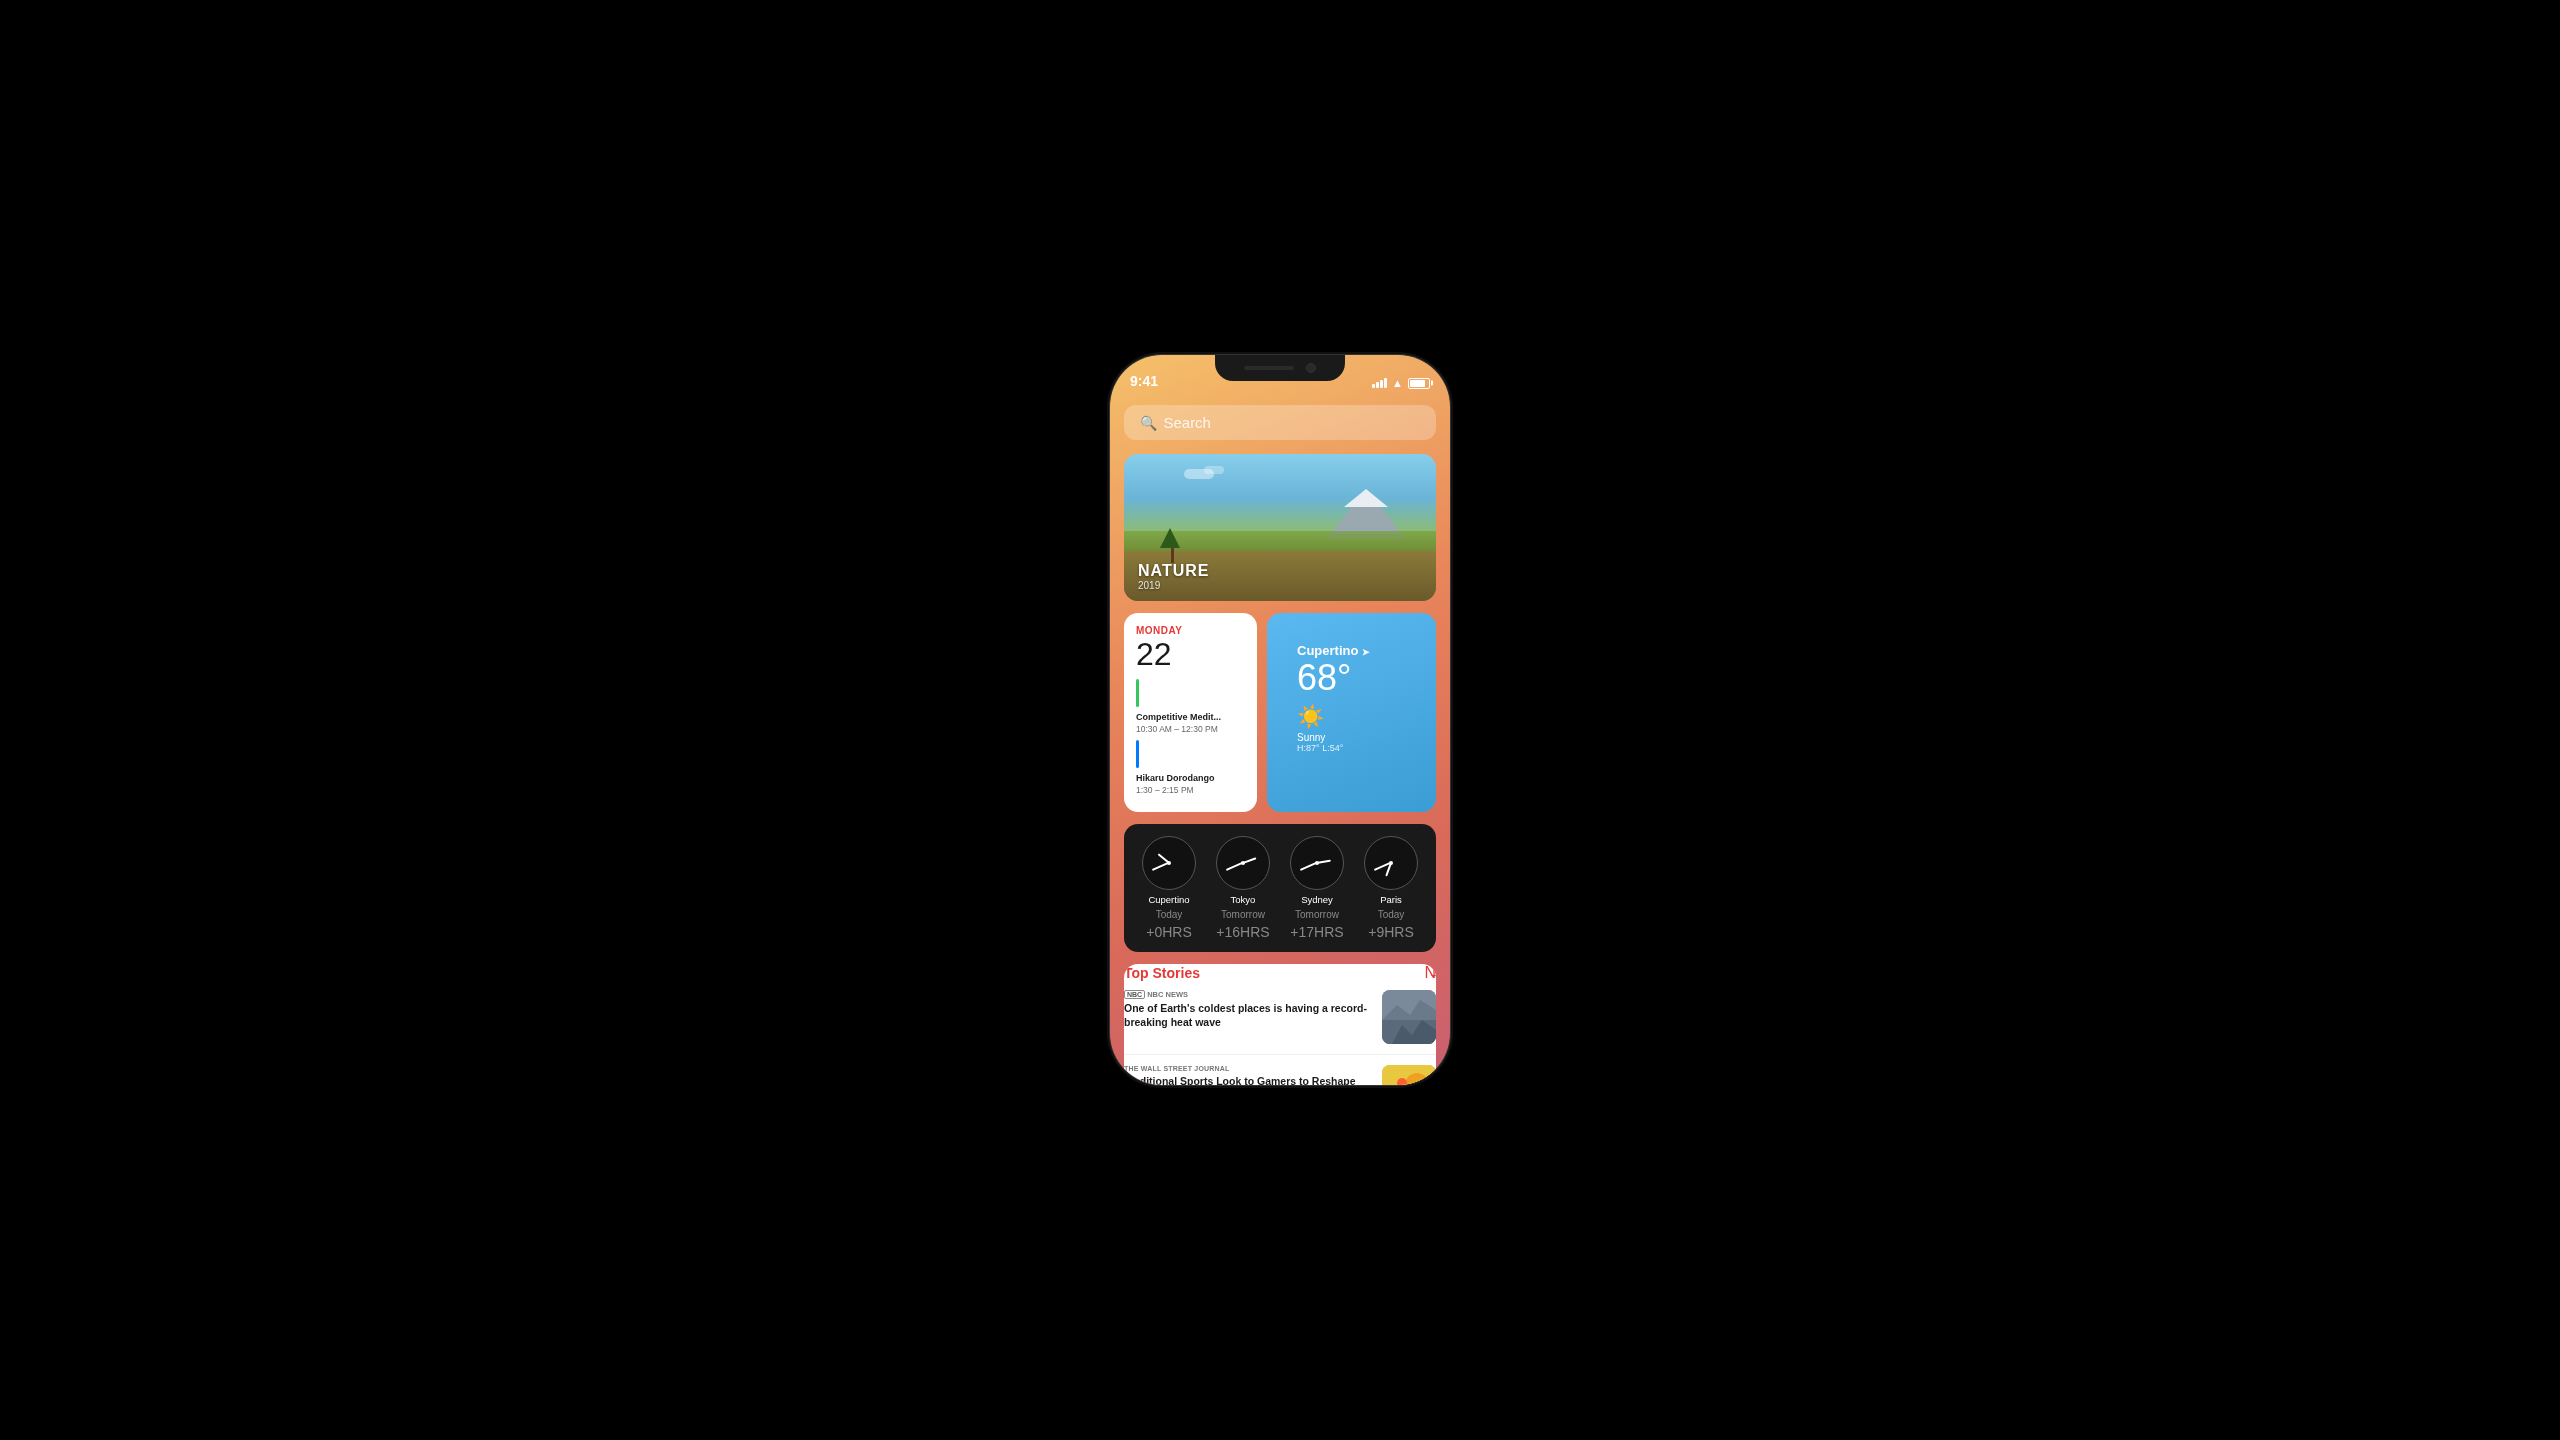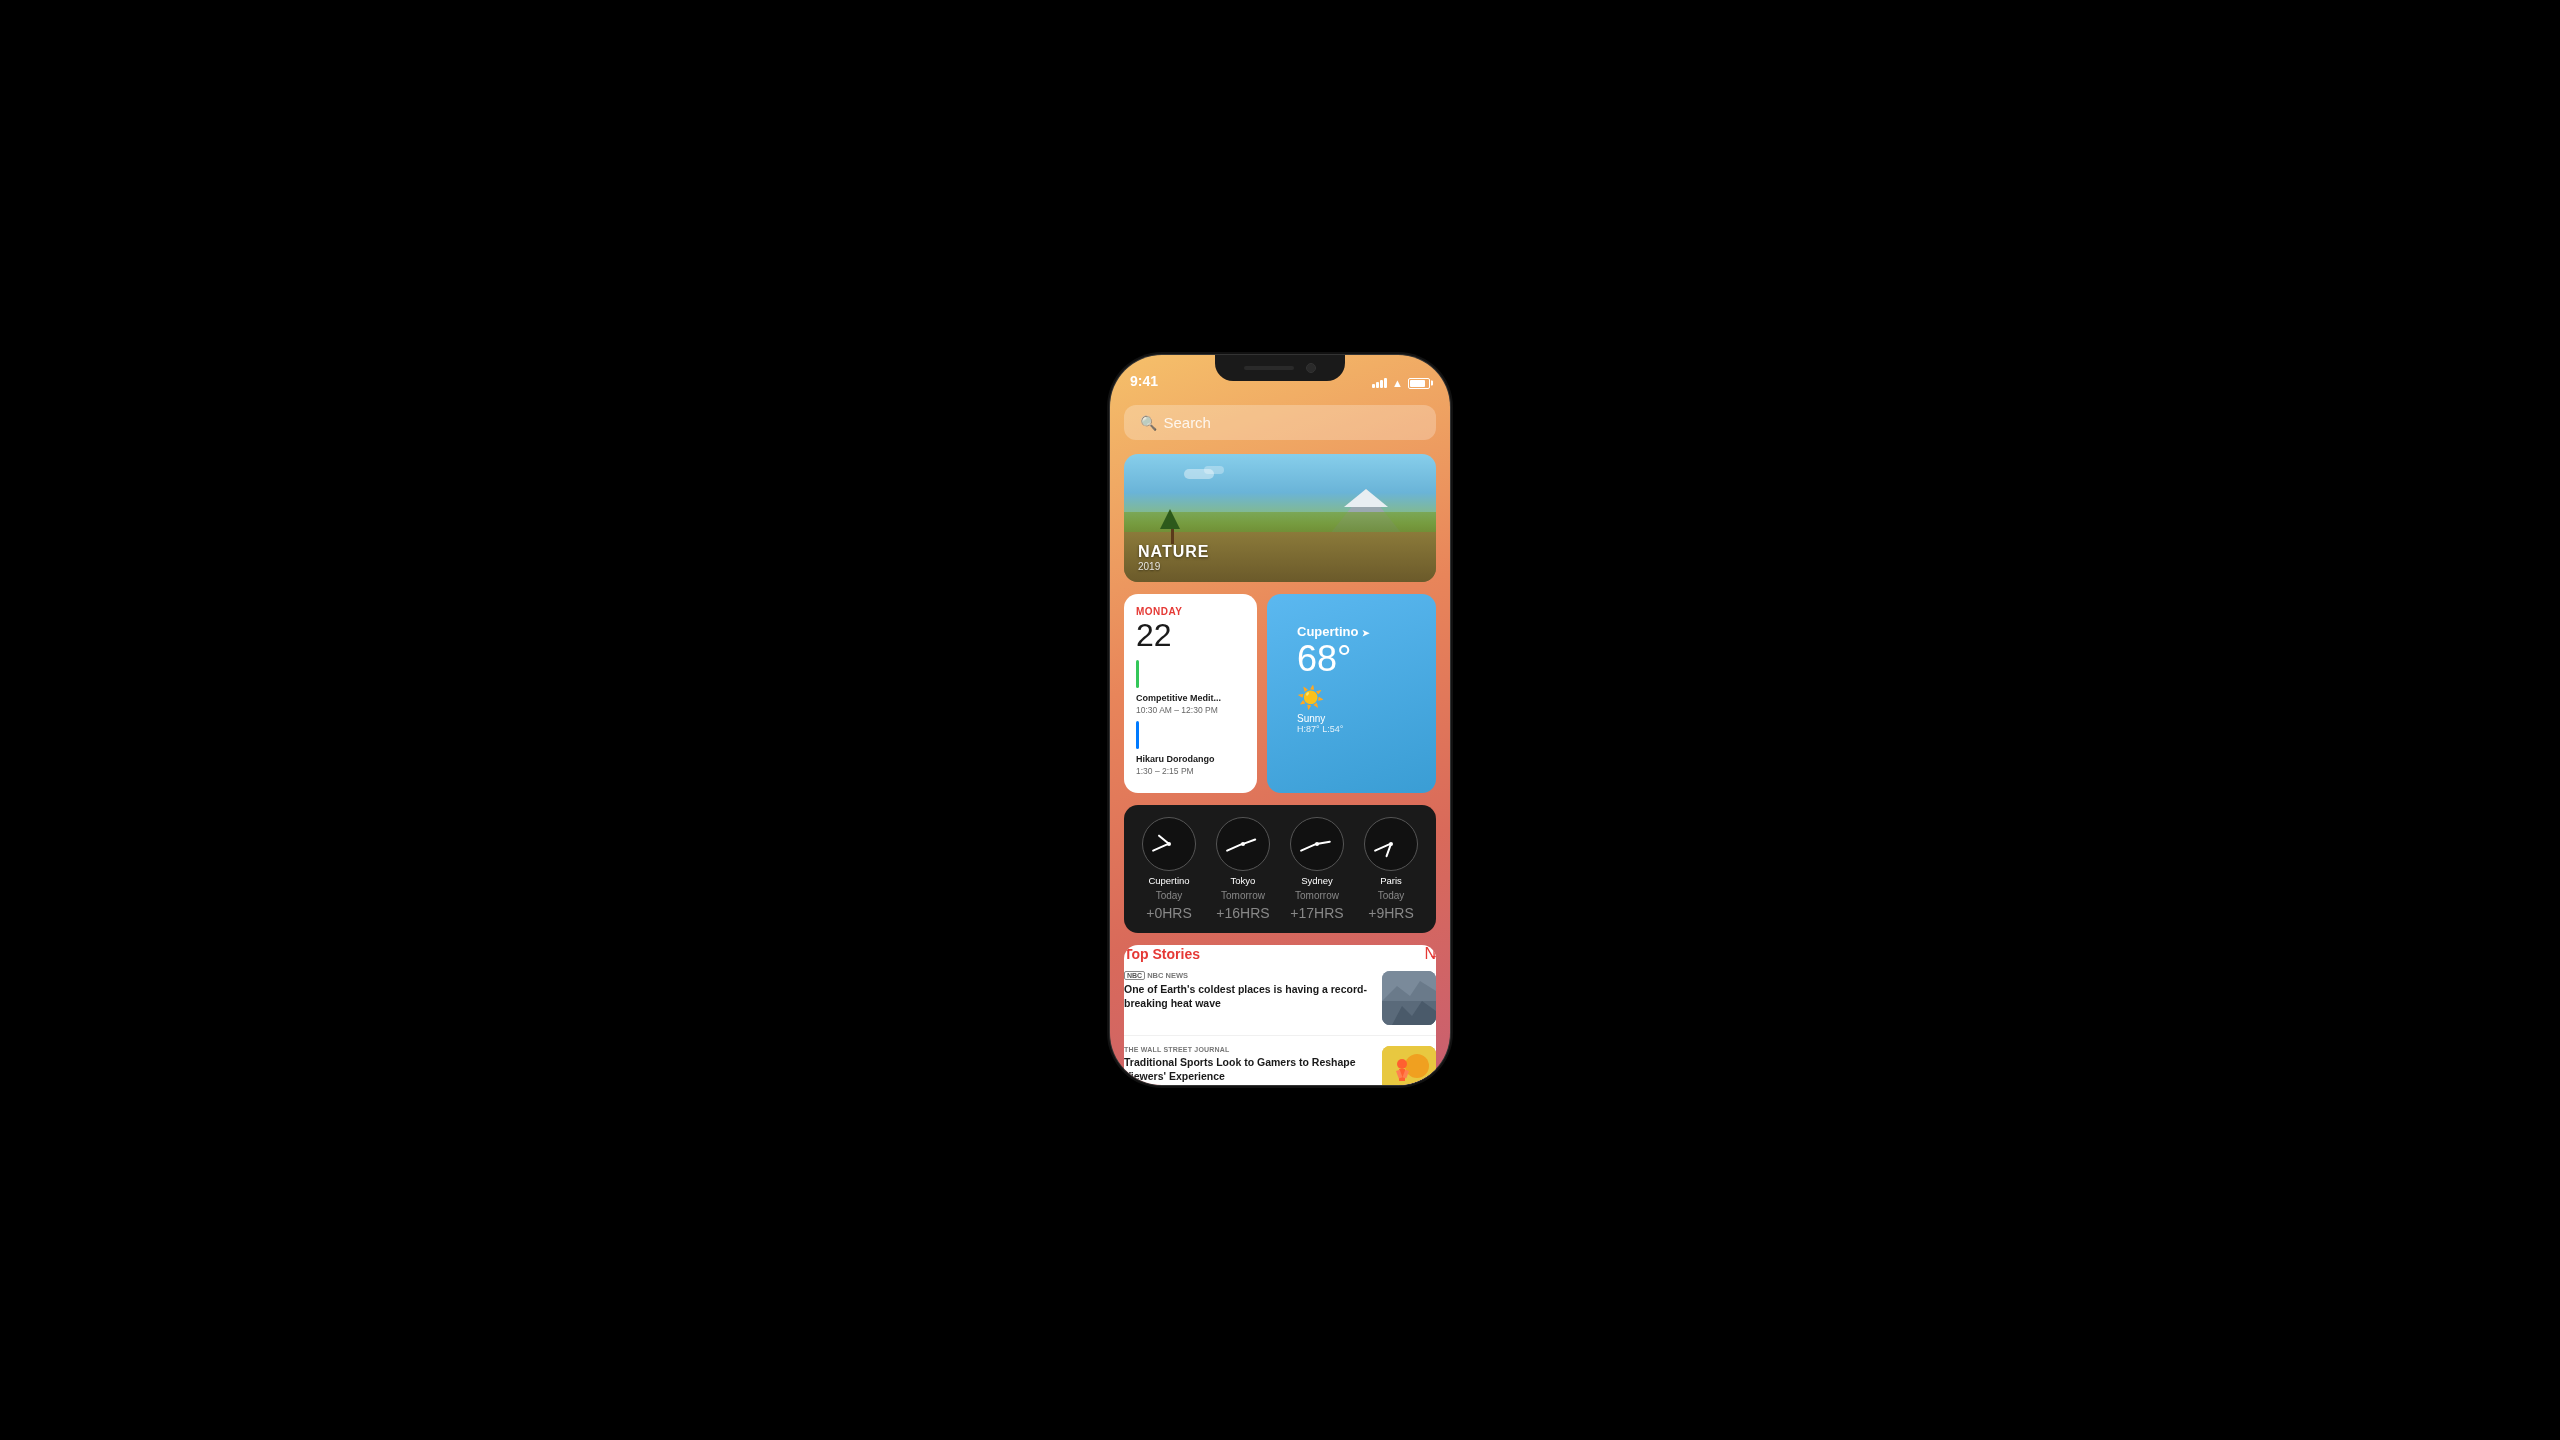--- a/index.html
+++ b/index.html
@@ -184,21 +184,21 @@
     .search-icon-sym {
       color: rgba(255,255,255,0.8);
       font-size: 14px;
     }
 
     
     .photos-widget {
       border-radius: 14px;
       overflow: hidden;
       margin-bottom: 12px;
-      height: 128px;
+      height: 147px;
       position: relative;
     }
     .photos-bg {
       width: 100%;
       height: 100%;
       background: linear-gradient(180deg,
         #87ceeb 0%, #6ab4d8 30%,
         #8fbc6a 55%, #a0845a 75%,
         #7a6a40 100%
       );

